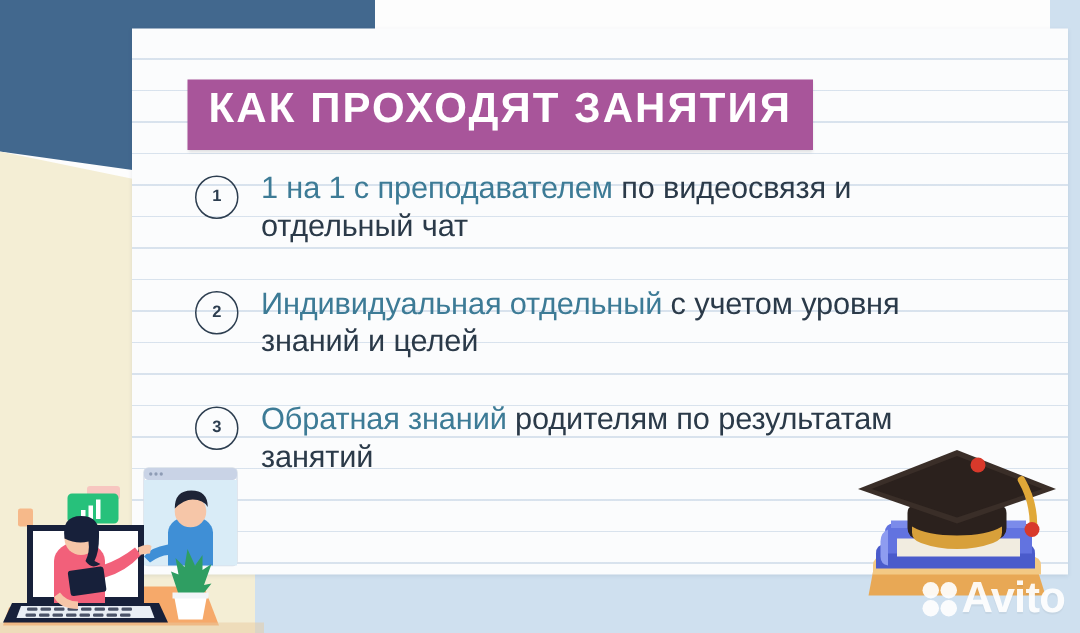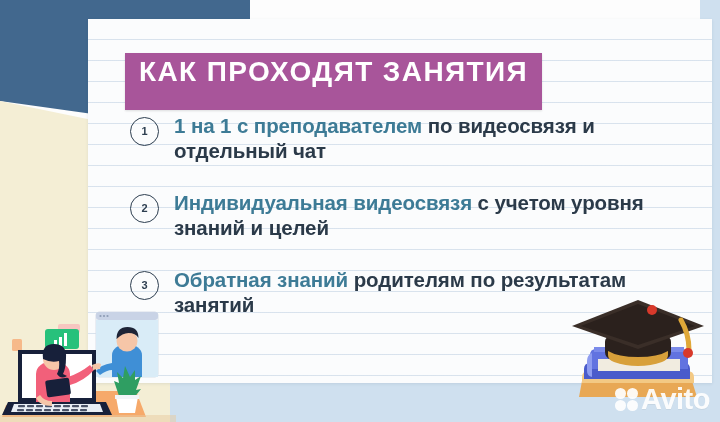--- a/index.html
+++ b/index.html
@@ -81,21 +81,21 @@
       rgba(205,218,232,0.75) 21px
     );
     pointer-events: none;
   }
 
   
   .title-banner {
     position: absolute;
     left: 37px;
     top: 34px;
-    padding: 5px 14px 24px 14px;
+    padding: 5px 14px 14px 14px;
     background: #a8559a;
     box-shadow: 0 1px 2px rgba(0,0,0,0.12);
   }
   .title-text {
     color: #ffffff;
     font-family: "Liberation Sans", sans-serif;
     font-size: 28px;
     font-weight: bold;
     letter-spacing: 1.4px;
     line-height: 1;
@@ -132,21 +132,21 @@
   .badge-num {
     font-family: "Liberation Sans", sans-serif;
     font-size: 11px;
     font-weight: bold;
     color: #2d3e50;
     line-height: 1;
   }
   .item-text {
     font-family: "Liberation Sans", sans-serif;
     font-size: 20.5px;
-    font-weight: bold;
+    font-weight: normal;
     line-height: 25px;
     color: #2b3a49;
     letter-spacing: -0.1px;
     max-width: 470px;
   }
   .hl {
     color: #3d7b96;
   }
 
   
@@ -226,21 +226,21 @@
         <div class="item-text">
           <span class="hl">1 на 1 с преподавателем</span><span> по видеосвязя и отдельный чат</span>
         </div>
       </div>
 
       <div class="list-item">
         <div class="badge">
           <span class="badge-num">2</span>
         </div>
         <div class="item-text">
-          <span class="hl">Индивидуальная видеосвязя</span><span> с учетом уровня знаний и целей</span>
+          <span class="hl">Индивидуальная отдельный</span><span> с учетом уровня знаний и целей</span>
         </div>
       </div>
 
       <div class="list-item">
         <div class="badge">
           <span class="badge-num">3</span>
         </div>
         <div class="item-text">
           <span class="hl">Обратная знаний</span><span> родителям по результатам занятий</span>
         </div>

